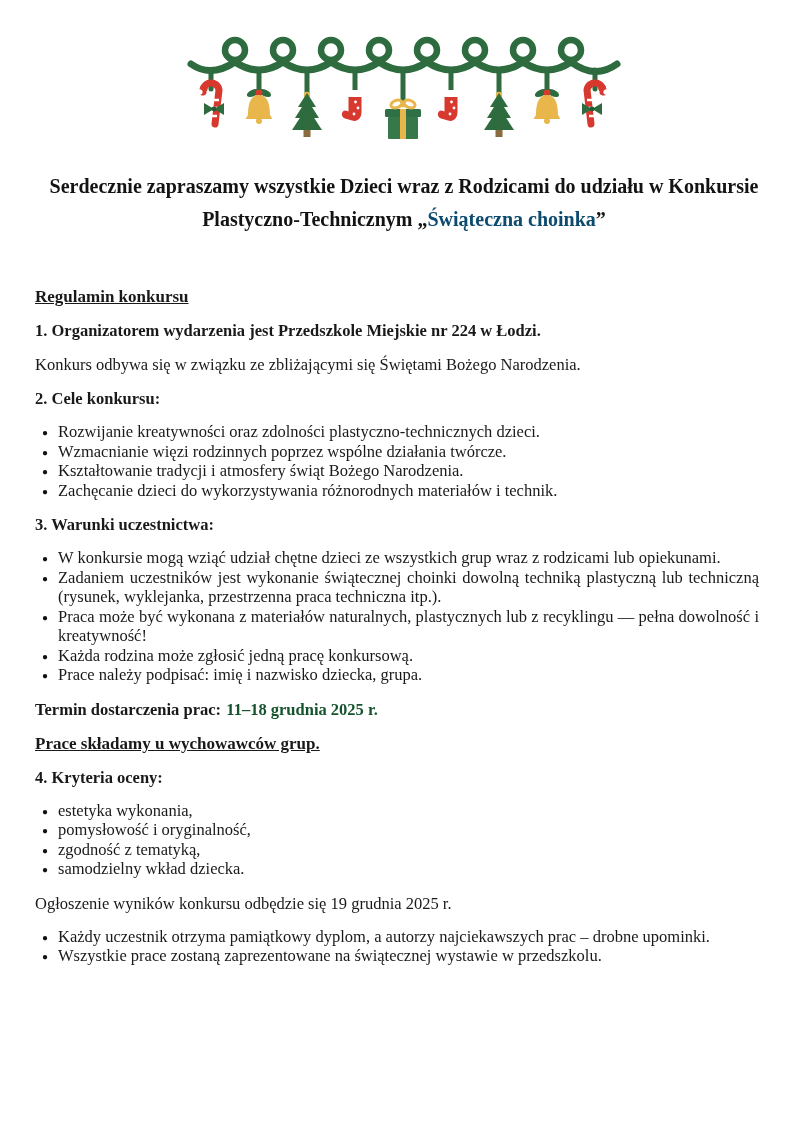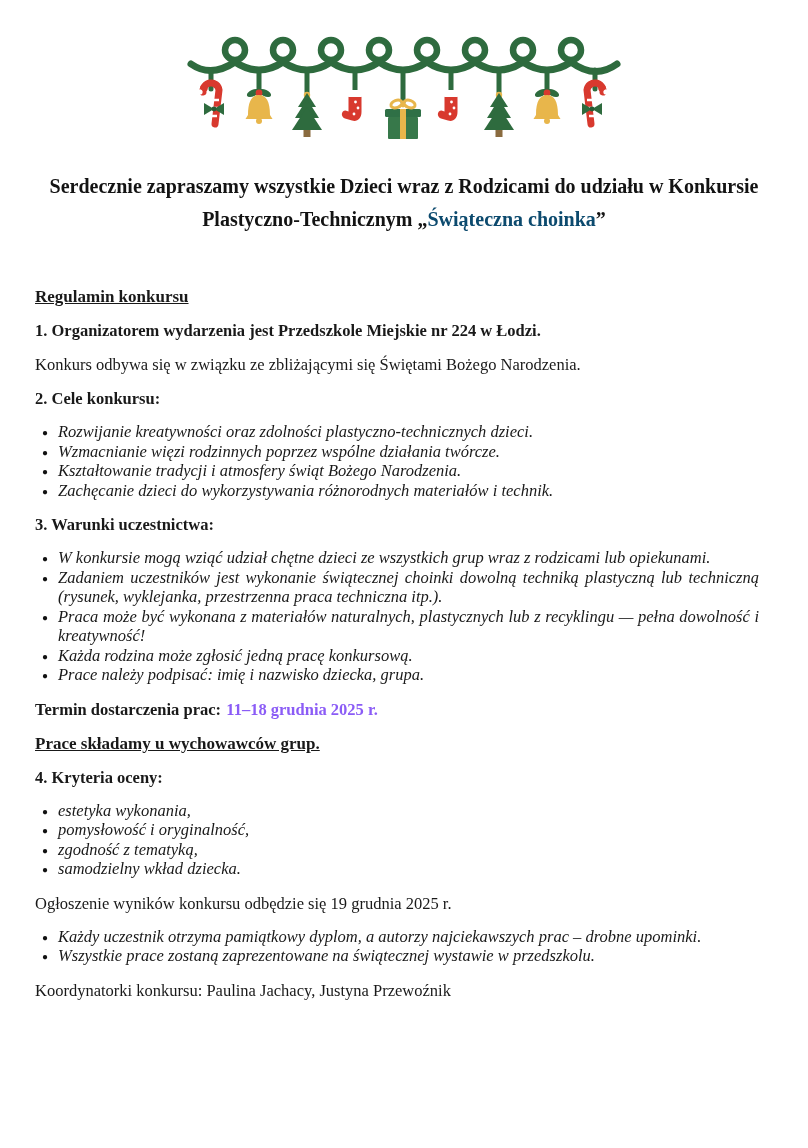--- a/index.html
+++ b/index.html
@@ -23,21 +23,21 @@
 
   
   .content{
     margin:50px 49px 0 35px;font-size:16.5px;line-height:21px;color:#191919;
   }
   .content p{margin:0 0 13px 0;}
   .h-underline{font-weight:bold;text-decoration:underline;font-size:17px;}
   .sec-heading{font-weight:bold;}
   ul.bullets{list-style:none;margin:0 0 14px 0;padding:0;text-align:justify;}
   ul.bullets li{
-    position:relative;padding-left:23px;line-height:19.5px;margin:0;font-style:italic;
+    position:relative;padding-left:23px;line-height:19.5px;margin:0;
   }
   ul.bullets li::before{
     content:"\25CF";position:absolute;left:7px;top:1px;font-size:10px;color:#111;
   }
   .date-red{font-weight:bold;margin-left:.32em;}
   .bold{font-weight:bold;}
 </style>
 </head>
 <body>
 
@@ -142,34 +142,33 @@
 
     <p class="sec-heading">3. Warunki uczestnictwa:</p>
     <ul class="bullets">
       <li>W konkursie mogą wziąć udział chętne dzieci ze wszystkich grup wraz z rodzicami lub opiekunami.</li>
       <li>Zadaniem uczestników jest wykonanie świątecznej choinki dowolną techniką plastyczną lub techniczną (rysunek, wyklejanka, przestrzenna praca techniczna itp.).</li>
       <li>Praca może być wykonana z materiałów naturalnych, plastycznych lub z recyklingu — pełna dowolność i kreatywność!</li>
       <li>Każda rodzina może zgłosić jedną pracę konkursową.</li>
       <li>Prace należy podpisać: imię i nazwisko dziecka, grupa.</li>
     </ul>
 
-    <p><span class="bold">Termin dostarczenia prac:</span><span class="date-red" id="deadline-date" style="color: #8b5cf6;">11–18 grudnia 2025 r.</span></p>
+    <p><span class="bold">Termin dostarczenia prac:</span><span class="date-red" id="deadline-date" style="color: #14532d;">11–18 grudnia 2025 r.</span></p>
 
     <p class="h-underline">Prace składamy u wychowawców grup.</p>
 
     <p class="sec-heading">4. Kryteria oceny:</p>
     <ul class="bullets">
       <li>estetyka wykonania,</li>
       <li>pomysłowość i oryginalność,</li>
       <li>zgodność z tematyką,</li>
       <li>samodzielny wkład dziecka.</li>
     </ul>
 
     <p>Ogłoszenie wyników konkursu odbędzie się 19 grudnia 2025 r.</p>
     <ul class="bullets">
       <li>Każdy uczestnik otrzyma pamiątkowy dyplom, a autorzy najciekawszych prac – drobne upominki.</li>
       <li>Wszystkie prace zostaną zaprezentowane na świątecznej wystawie w przedszkolu.</li>
     </ul>
 
-    <p>Koordynatorki konkursu: Paulina Jachacy, Justyna Przewoźnik</p>
 
   </div>
 </div>
 
 </body></html>

